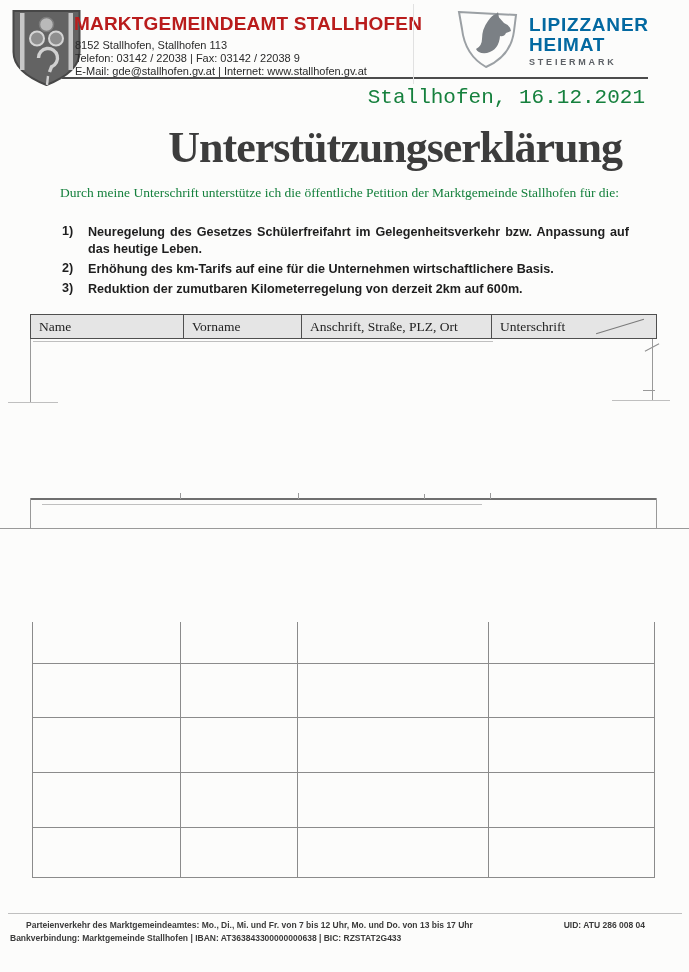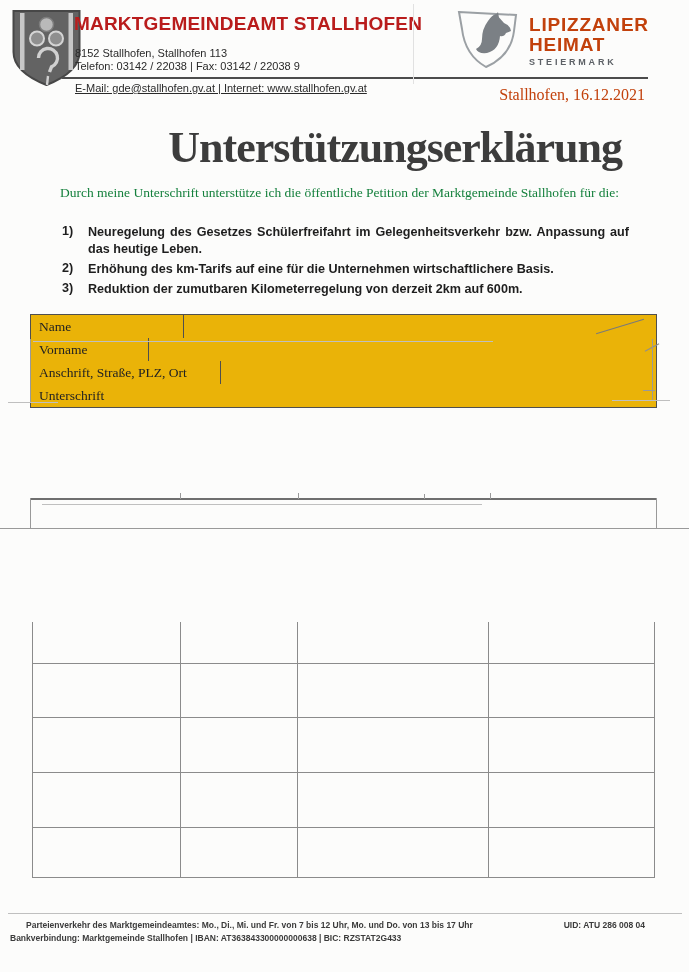--- a/index.html
+++ b/index.html
@@ -5,46 +5,46 @@
   html,body { margin:0; padding:0; background:#e8e8e8; }
   .page {
     position:relative; width:689px; height:972px; margin:0 auto;
     background:#fcfcfb; overflow:hidden;
     font-family:"Liberation Sans", sans-serif; color:#2e2e2e;
   }
   .abs { position:absolute; }
 
   
   .org-name { font-size:19px; font-weight:bold; letter-spacing:0.2px; color:#b91c1c; }
-  .org-contact { font-size:11px; line-height:13px; color:#2a2a2a; font-weight:500;margin-top:8px; }
+  .org-contact { font-size:11px; line-height:13px; color:#2a2a2a; font-weight:500; }
   .header-rule { height:2px; background:#4c4c4c; }
 
-  .logo-text-1 { font-size:19px; font-weight:600; color:#c2410c; letter-spacing:0.8px; line-height:20px; }
+  .logo-text-1 { font-size:19px; font-weight:600; color:#0369a1; letter-spacing:0.8px; line-height:20px; }
   .logo-text-2 { font-size:9px; font-weight:600; color:#5d6166; letter-spacing:2.8px; margin-top:2px; }
 
-  .date-line { font-family:Liberation Serif, serif; font-size:16px; color:#c2410c; }
+  .date-line { font-family:Liberation Mono, monospace; font-size:21px; color:#15803d; }
 
   
   .doc-title {
     font-family:"Liberation Serif", serif; font-weight:bold;
     font-size:44px; letter-spacing:-1px; color:#3c3c3c; text-align:right;
   }
   .intro {
     font-family:"Liberation Serif", serif; font-size:13.5px; line-height:16.5px; color:#15803d;
   }
   .plist { font-size:12.6px; font-weight:bold; color:#1e1e1e; }
   .plist-row { display:flex; margin-bottom:3px; }
   .plist-num { width:26px; flex:none; }
   .plist-text { width:541px; text-align:justify; line-height:17px; }
   .plist-row:last-child .plist-text, .plist-row:nth-child(2) .plist-text { text-align:left; }
 
   
   .sig-header {
-    display:flex; border:1.5px solid #4f4f4f; background:#eab308;
-    font-family:"Liberation Serif", serif; font-size:13.5px; color:#222;flex-direction:column;
+    display:flex; border:1.5px solid #4f4f4f; background:#e5e5e5;
+    font-family:"Liberation Serif", serif; font-size:13.5px; color:#222;
   }
   .sig-cell { padding:2px 0 2px 8px; line-height:19px; border-right:1px solid #4f4f4f; }
   .sig-cell:last-child { border-right:none; }
 
   .hline { background:#999; height:1px; }
   .vline { background:#999; width:1px; }
   .faint { background:#bfbfbf; }
 
   
   .grid { position:absolute; }
@@ -68,21 +68,21 @@
       <circle cx="26.5" cy="30.5" r="7" fill="#8f8f8f" stroke="#d4d4d4" stroke-width="2"></circle>
       <circle cx="45.5" cy="30.5" r="7" fill="#8f8f8f" stroke="#d4d4d4" stroke-width="2"></circle>
       <path d="M28 50 a9.5 9.5 0 1 1 13 8.8 l-2 5.2" fill="none" stroke="#d0d0d0" stroke-width="3.4"></path>
       <path d="M37.5 68 l-1 9" fill="none" stroke="#d0d0d0" stroke-width="2.4"></path>
     </svg>
   </div>
 
   <div class="abs org-name" style="left:74px; top:13px;">MARKTGEMEINDEAMT STALLHOFEN</div>
   <div class="abs org-contact" style="left:75px; top:39px;">8152 Stallhofen, Stallhofen 113</div>
   <div class="abs org-contact" style="left:75px; top:52px;">Telefon: 03142 / 22038 | Fax: 03142 / 22038 9</div>
-  <div class="abs org-contact" style="left:75px; top:74px;text-decoration:underline;">E-Mail: gde@stallhofen.gv.at | Internet: www.stallhofen.gv.at</div>
+  <div class="abs org-contact" style="left:75px; top:65px;">E-Mail: gde@stallhofen.gv.at | Internet: www.stallhofen.gv.at</div>
   <div class="abs header-rule" style="left:62px; top:77px; width:586px;"></div>
 
   <div class="abs" style="left:413px; top:4px; width:1px; height:80px; background:#e1e1e1;"></div>
 
   <div class="abs" style="left:453px; top:8px;">
     <svg width="70" height="64" viewBox="0 0 70 64">
       <path d="M6 4 L63 7 L61 23 Q58 48 33 59 Q12 47 9 21 Z" fill="none" stroke="#9ba0a4" stroke-width="2"></path>
       <path d="M43 6 L51 15 Q57 17 58 23 L53 25 Q51 29 47 28 Q46 42 34 45 Q25 46 23 41 Q29 38 29 31 Q29 21 35 13 Q39 7 43 6 Z" fill="#7b8085"></path>
       <path d="M41 9 l4 -5 l1 6" fill="#7b8085"></path>
     </svg>

